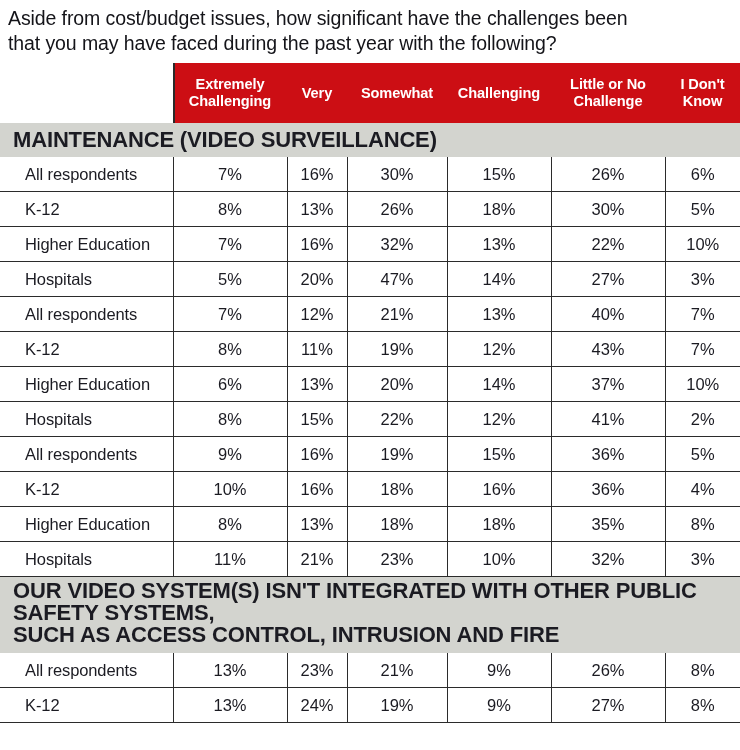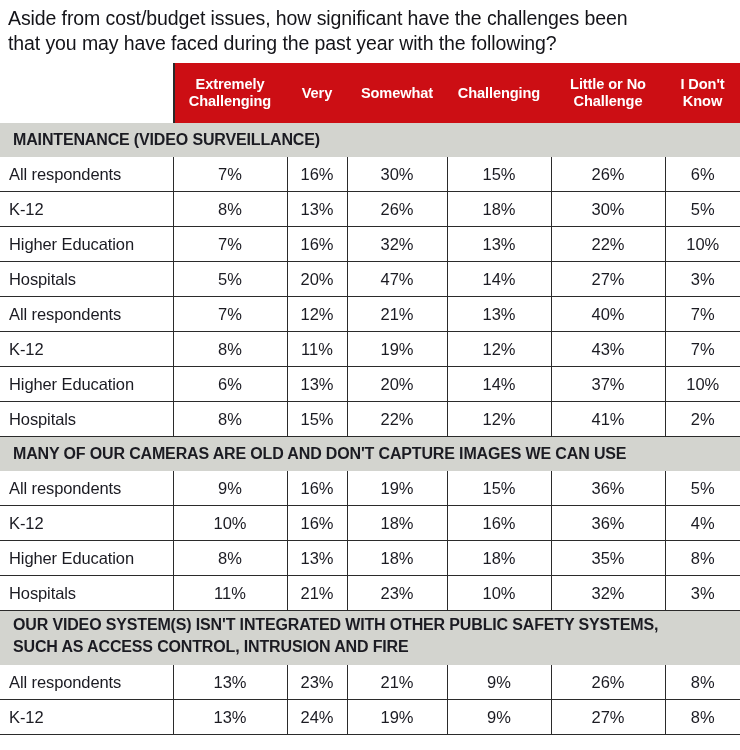--- a/index.html
+++ b/index.html
@@ -66,21 +66,21 @@
     height: 54px;
     padding: 3px 2px;
     border: none;
     letter-spacing: -0.1px;
   }
   .hdr.first { box-shadow: inset 2px 0 0 0 #2a2a2a; }
 
   
   .section-band td {
     background: #D3D4CF;
-    font-size: 16px;
+    font-size: 22px;
     font-weight: bold;
     letter-spacing: -0.15px;
     color: #1b1b22;
     padding: 6px 0 6px 13px;
     line-height: 22px;
     border: none;
     white-space: pre-line;
   }
   .section-band.two-line td { padding-top: 3px; padding-bottom: 7px; }
 
@@ -88,21 +88,21 @@
   .row td {
     height: 34px;
     font-size: 16.5px;
     border-bottom: 1.4px solid #2b2b2b;
     border-top: none;
     background: #ffffff;
     padding: 0;
   }
   .row td.lbl {
     text-align: left;
-    padding-left: 9px;
+    padding-left: 25px;
     letter-spacing: -0.1px;
     border-right: 1.4px solid #2b2b2b;
   }
   .row td.val {
     text-align: center;
     border-right: 1.4px solid #2b2b2b;
   }
   .row td.val.last { border-right: none; }
 </style>
 </head>
@@ -206,23 +206,20 @@
         </tr>
         <tr class="row">
           <td class="lbl">Hospitals</td>
           <td class="val">8%</td>
           <td class="val">15%</td>
           <td class="val">22%</td>
           <td class="val">12%</td>
           <td class="val">41%</td>
           <td class="val last">2%</td>
         </tr>
-        <tr class="section-band">
-          <td colspan="7">MANY OF OUR CAMERAS ARE OLD AND DON'T CAPTURE IMAGES WE CAN USE</td>
-        </tr>
         <tr class="row">
           <td class="lbl">All respondents</td>
           <td class="val">9%</td>
           <td class="val">16%</td>
           <td class="val">19%</td>
           <td class="val">15%</td>
           <td class="val">36%</td>
           <td class="val last">5%</td>
         </tr>
         <tr class="row">

